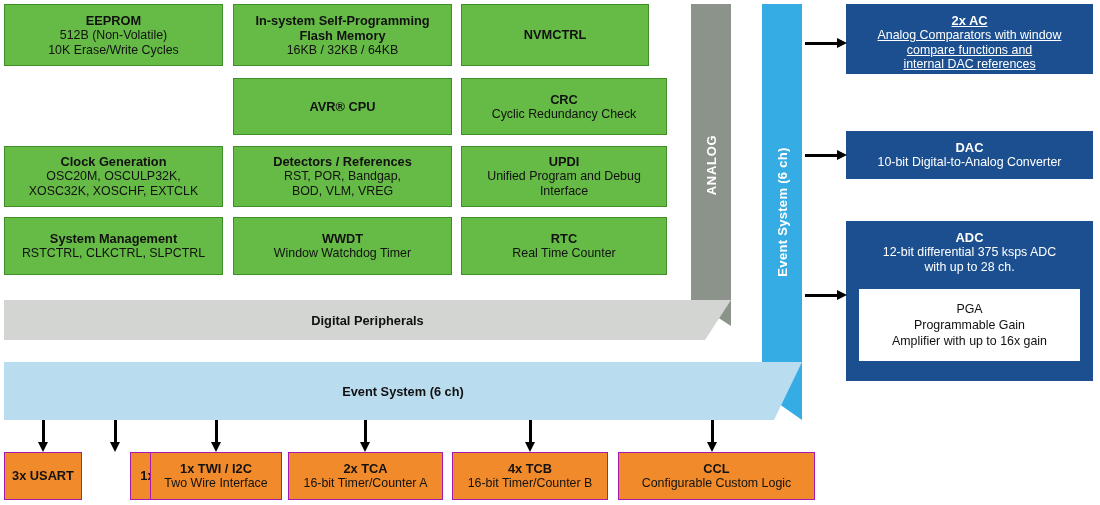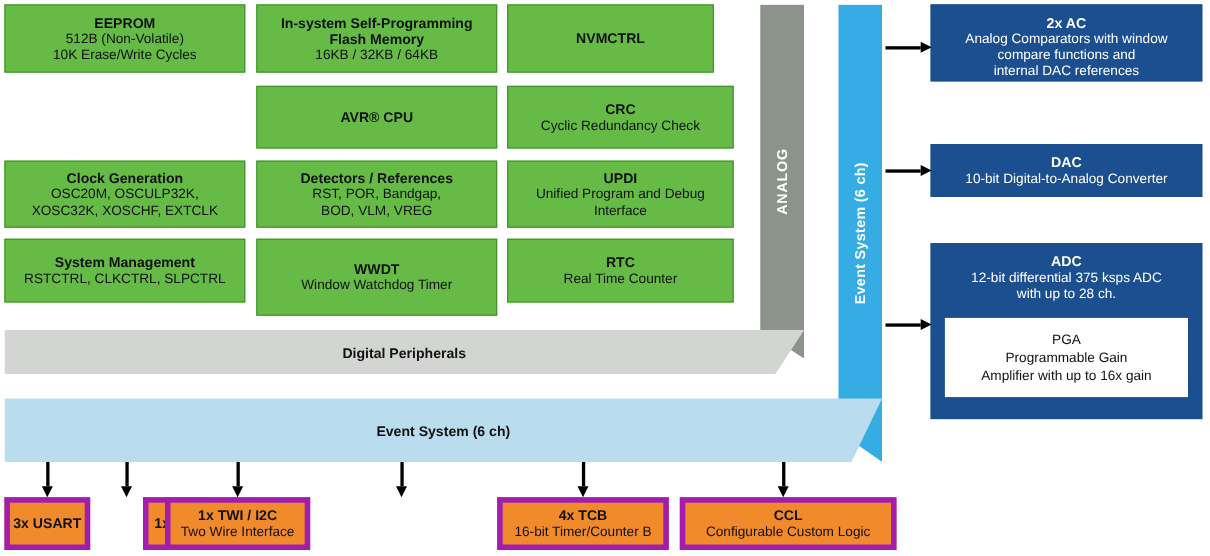--- a/index.html
+++ b/index.html
@@ -36,21 +36,21 @@
     color:#111111;
     font-size:12.5px;
     padding:2px 4px;
   }
   .green .t1{font-size:12.8px;}
   .green .t2{font-size:12.4px;}
 
   
   .orange{
     background:#f08a2a;
-    border:5px solid #a21caf;
+    border:1px solid #a21caf;
     color:#121212;
     font-size:12.5px;
     padding:6px 3px;
   }
   .orange .t1{font-size:12.8px;}
   .orange .t2{font-size:12.4px;}
 
   
   .navy{
     background:#1b4f8f;
@@ -209,21 +209,21 @@
     <div class="t1">UPDI</div>
     <div class="t2">Unified Program and Debug</div>
     <div class="t2">Interface</div>
   </div>
 
   <div class="blk green" style="left:4px;  top:217px; width:219px; height:58px;">
     <div class="t1">System Management</div>
     <div class="t2">RSTCTRL, CLKCTRL, SLPCTRL</div>
   </div>
 
-  <div class="blk green" style="left:233px; top:217px; width:219px; height:70px;">
+  <div class="blk green" style="left:233px; top:217px; width:219px; height:58px;">
     <div class="t1">WWDT</div>
     <div class="t2">Window Watchdog Timer</div>
   </div>
 
   <div class="blk green" style="left:461px; top:217px; width:206px; height:58px;">
     <div class="t1">RTC</div>
     <div class="t2">Real Time Counter</div>
   </div>
 
   <div class="analogcol" style="left:691px; top:4px; width:40px; height:322px;">
@@ -235,21 +235,21 @@
   </div>
 
   <div class="bluecol" style="left:762px; top:4px; width:40px; height:416px;">
     <span>Event System (6 ch)</span>
   </div>
 
   <div class="lightbar" style="left:4px; top:362px; width:798px; height:58px;">
     <span>Event System (6 ch)</span>
   </div>
 
-  <div class="blk navy top" style="left:846px; top:4px; width:247px; height:70px;">
+  <div class="blk navy top" style="left:846px; top:4px; width:247px; height:70px;text-decoration:underline;">
     <div class="t1">2x AC</div>
     <div class="t2">Analog Comparators with window</div>
     <div class="t2">compare functions and</div>
     <div class="t2">internal DAC references</div>
   </div>
 
   <div class="blk navy" style="left:846px; top:131px; width:247px; height:48px;">
     <div class="t1">DAC</div>
     <div class="t2">10-bit Digital-to-Analog Converter</div>
   </div>
@@ -310,20 +310,24 @@
 
   <div class="blk orange" style="left:86px;  top:452px; width:59px;  height:48px;margin-left:44px;">
     <div class="t1">1x SPI</div>
   </div>
 
   <div class="blk orange" style="left:150px; top:452px; width:132px; height:48px;">
     <div class="t1">1x TWI / I2C</div>
     <div class="t2">Two Wire Interface</div>
   </div>
 
+  <div class="blk orange" style="left:288px; top:452px; width:155px; height:48px;">
+    <div class="t1">2x TCA</div>
+    <div class="t2">16-bit Timer/Counter A</div>
+  </div>
 
   <div class="blk orange" style="left:452px; top:452px; width:156px; height:48px;">
     <div class="t1">4x TCB</div>
     <div class="t2">16-bit Timer/Counter B</div>
   </div>
 
   <div class="blk orange" style="left:618px; top:452px; width:197px; height:48px;">
     <div class="t1">CCL</div>
     <div class="t2">Configurable Custom Logic</div>
   </div>

